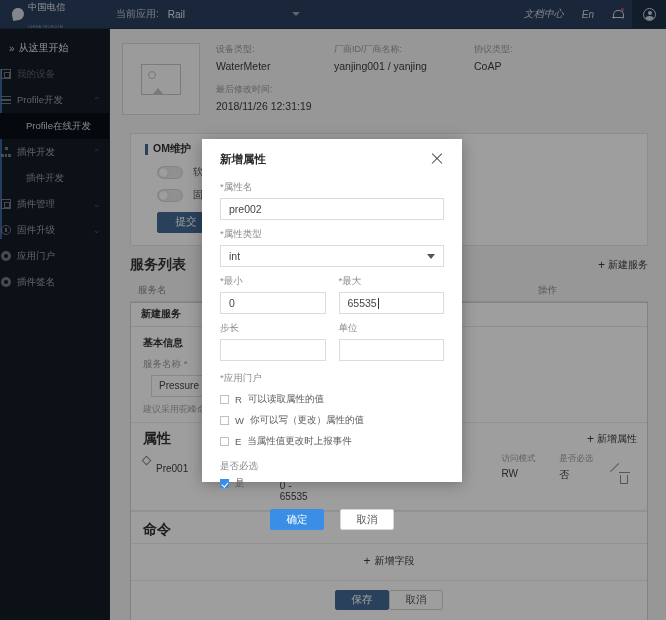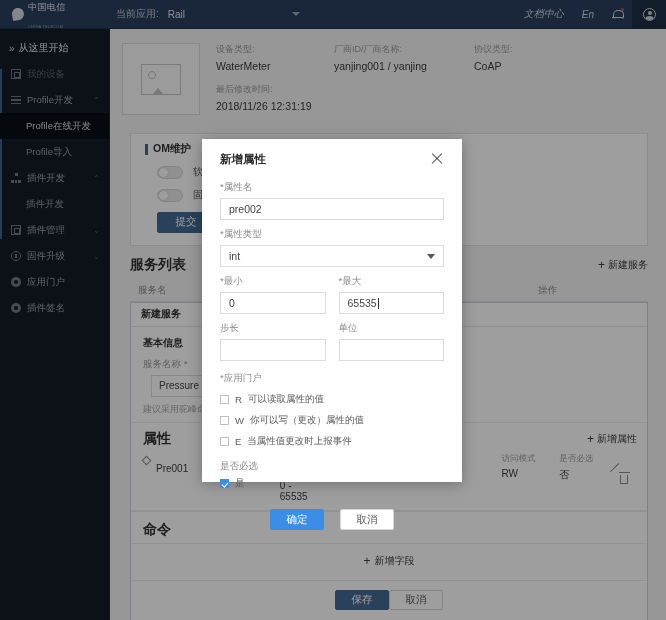--- a/index.html
+++ b/index.html
@@ -107,21 +107,21 @@
     background: #0d1b2e;
     border-right: 1px solid #132539;
     padding-top: 6px;
   }
   .side-accent {
     position: absolute; left: 0; top: 40px; width: 2px; height: 170px;
     background: #1d66c9;
   }
   .s-item {
     display: flex; align-items: center;
-    height: 26px; padding-left: 11px; gap: 6px;
+    height: 26px; padding-left: 1px; gap: 6px;
     font-size: 9.5px; color: #93a3b8; white-space: nowrap;
     position: relative;
   }
   .s-item.start { color: #e6edf6; font-size: 10px; padding-left: 9px; }
   .s-item.dim { color: #56657a; }
   .s-item.sub { padding-left: 26px; color: #8e9eb3; }
   .s-item.sub.active { background: #060d18; color: #cfdaea; }
   .s-item .arrow { margin-left: auto; margin-right: 9px; color: #4f5e72; font-size: 8px; }
   .s-ic {
     width: 10px; height: 10px; flex: none;
@@ -389,23 +389,20 @@
             <span></span>
           </span>
         <span>Profile开发</span>
         <span class="arrow">⌃</span>
       </div>
 
       <div class="s-item sub active">
         <span>Profile在线开发</span>
       </div>
 
-      <div class="s-item sub">
-        <span>Profile导入</span>
-      </div>
 
       <div class="s-item">
         <span class="s-ic ic-tree"></span>
         <span>插件开发</span>
         <span class="arrow">⌃</span>
       </div>
 
       <div class="s-item sub">
         <span>插件开发</span>
       </div>

